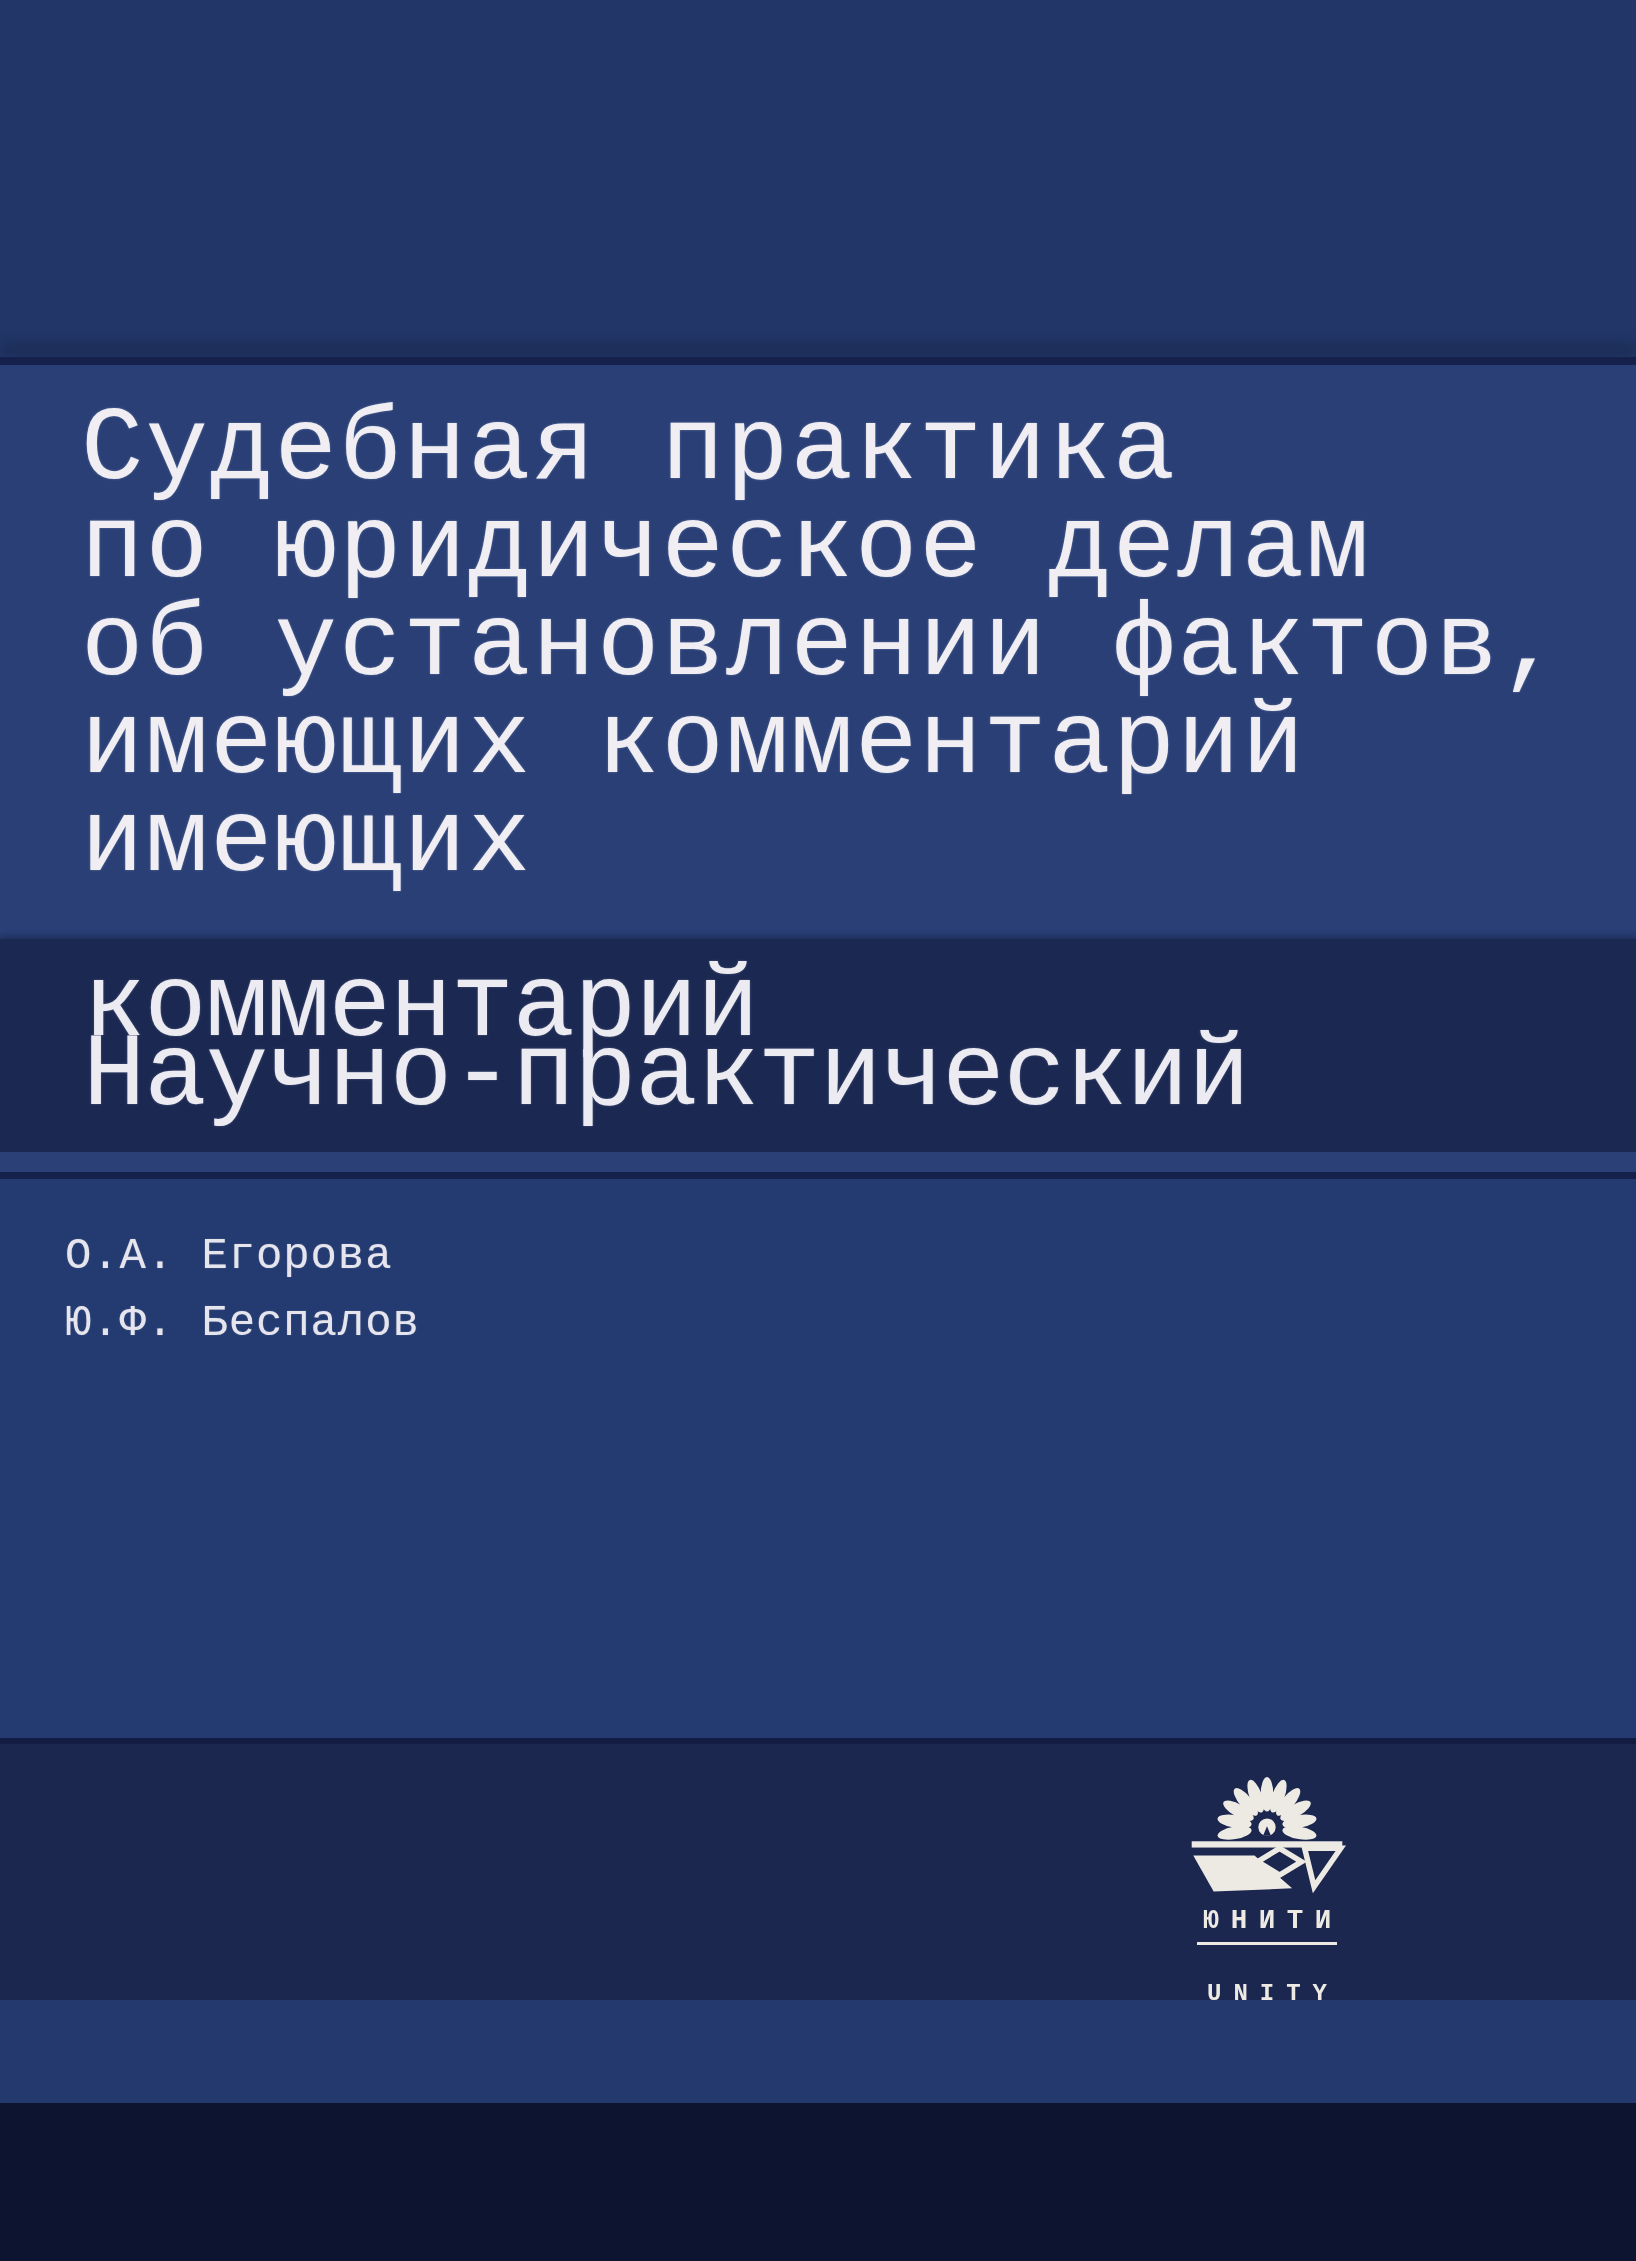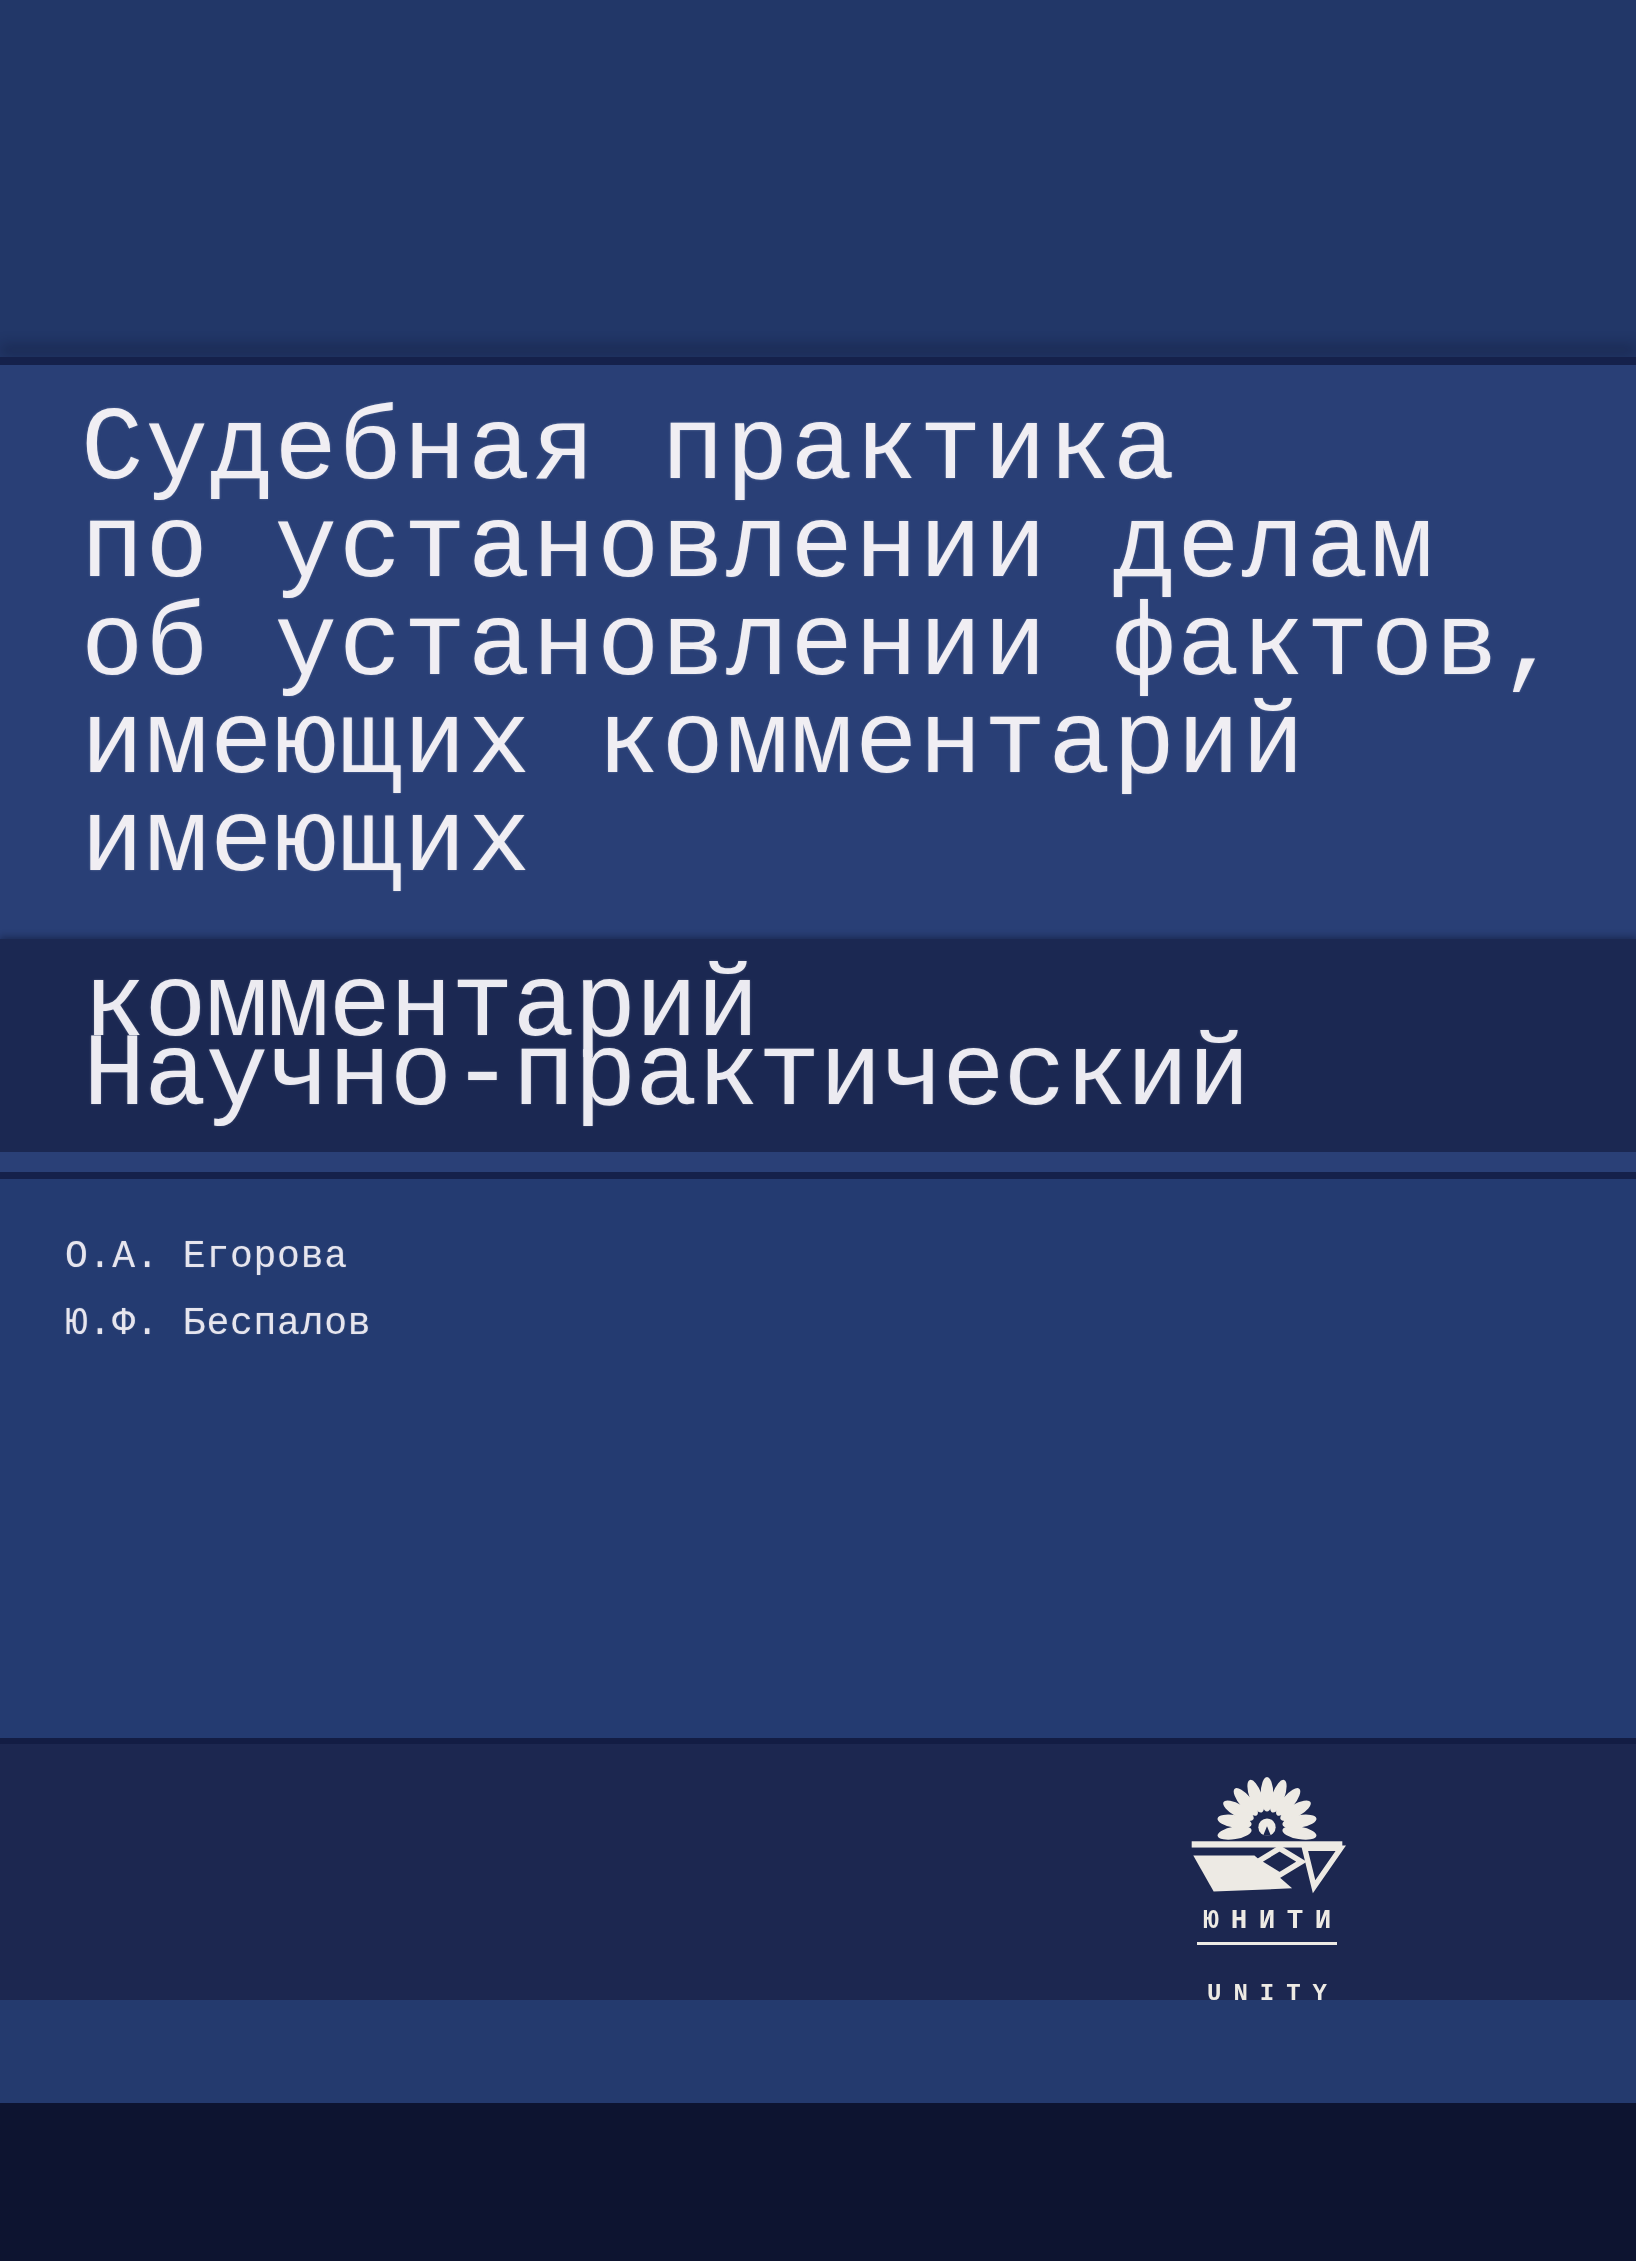--- a/index.html
+++ b/index.html
@@ -50,21 +50,21 @@
     line-height: 69px;
     letter-spacing: -0.01em;
     color: #ecebf1;
     text-shadow: 0 0 2.4px rgba(215,222,240,.3);
     white-space: nowrap;
   }
   .authors-block {
     position: absolute;
     left: 65px;
     top: 1223px;
-    font-size: 38px;
+    font-size: 44px;
     line-height: 67px;
     letter-spacing: 0.02em;
     color: #e6e5ee;
     text-shadow: 0 0 1.6px rgba(215,222,240,.3);
     white-space: nowrap;
   }
 
   
   .logo {
     position: absolute;
@@ -110,21 +110,21 @@
   <div class="band strip-light"></div>
   <div class="band sep-2"></div>
   <div class="band section-authors"></div>
   <div class="band sep-3"></div>
   <div class="band band-logo"></div>
   <div class="band section-bottom"></div>
   <div class="band edge-bottom"></div>
 
   <div class="title-block">
     <div>Судебная практика</div>
-    <div>по установлении делам</div>
+    <div>по юридическое делам</div>
     <div>об установлении фактов,</div>
     <div>имеющих комментарий</div>
     <div>имеющих</div>
   </div>
 
   <div class="subtitle-block">
     <div>комментарий</div>
     <div>Научно-практический</div>
   </div>
 

